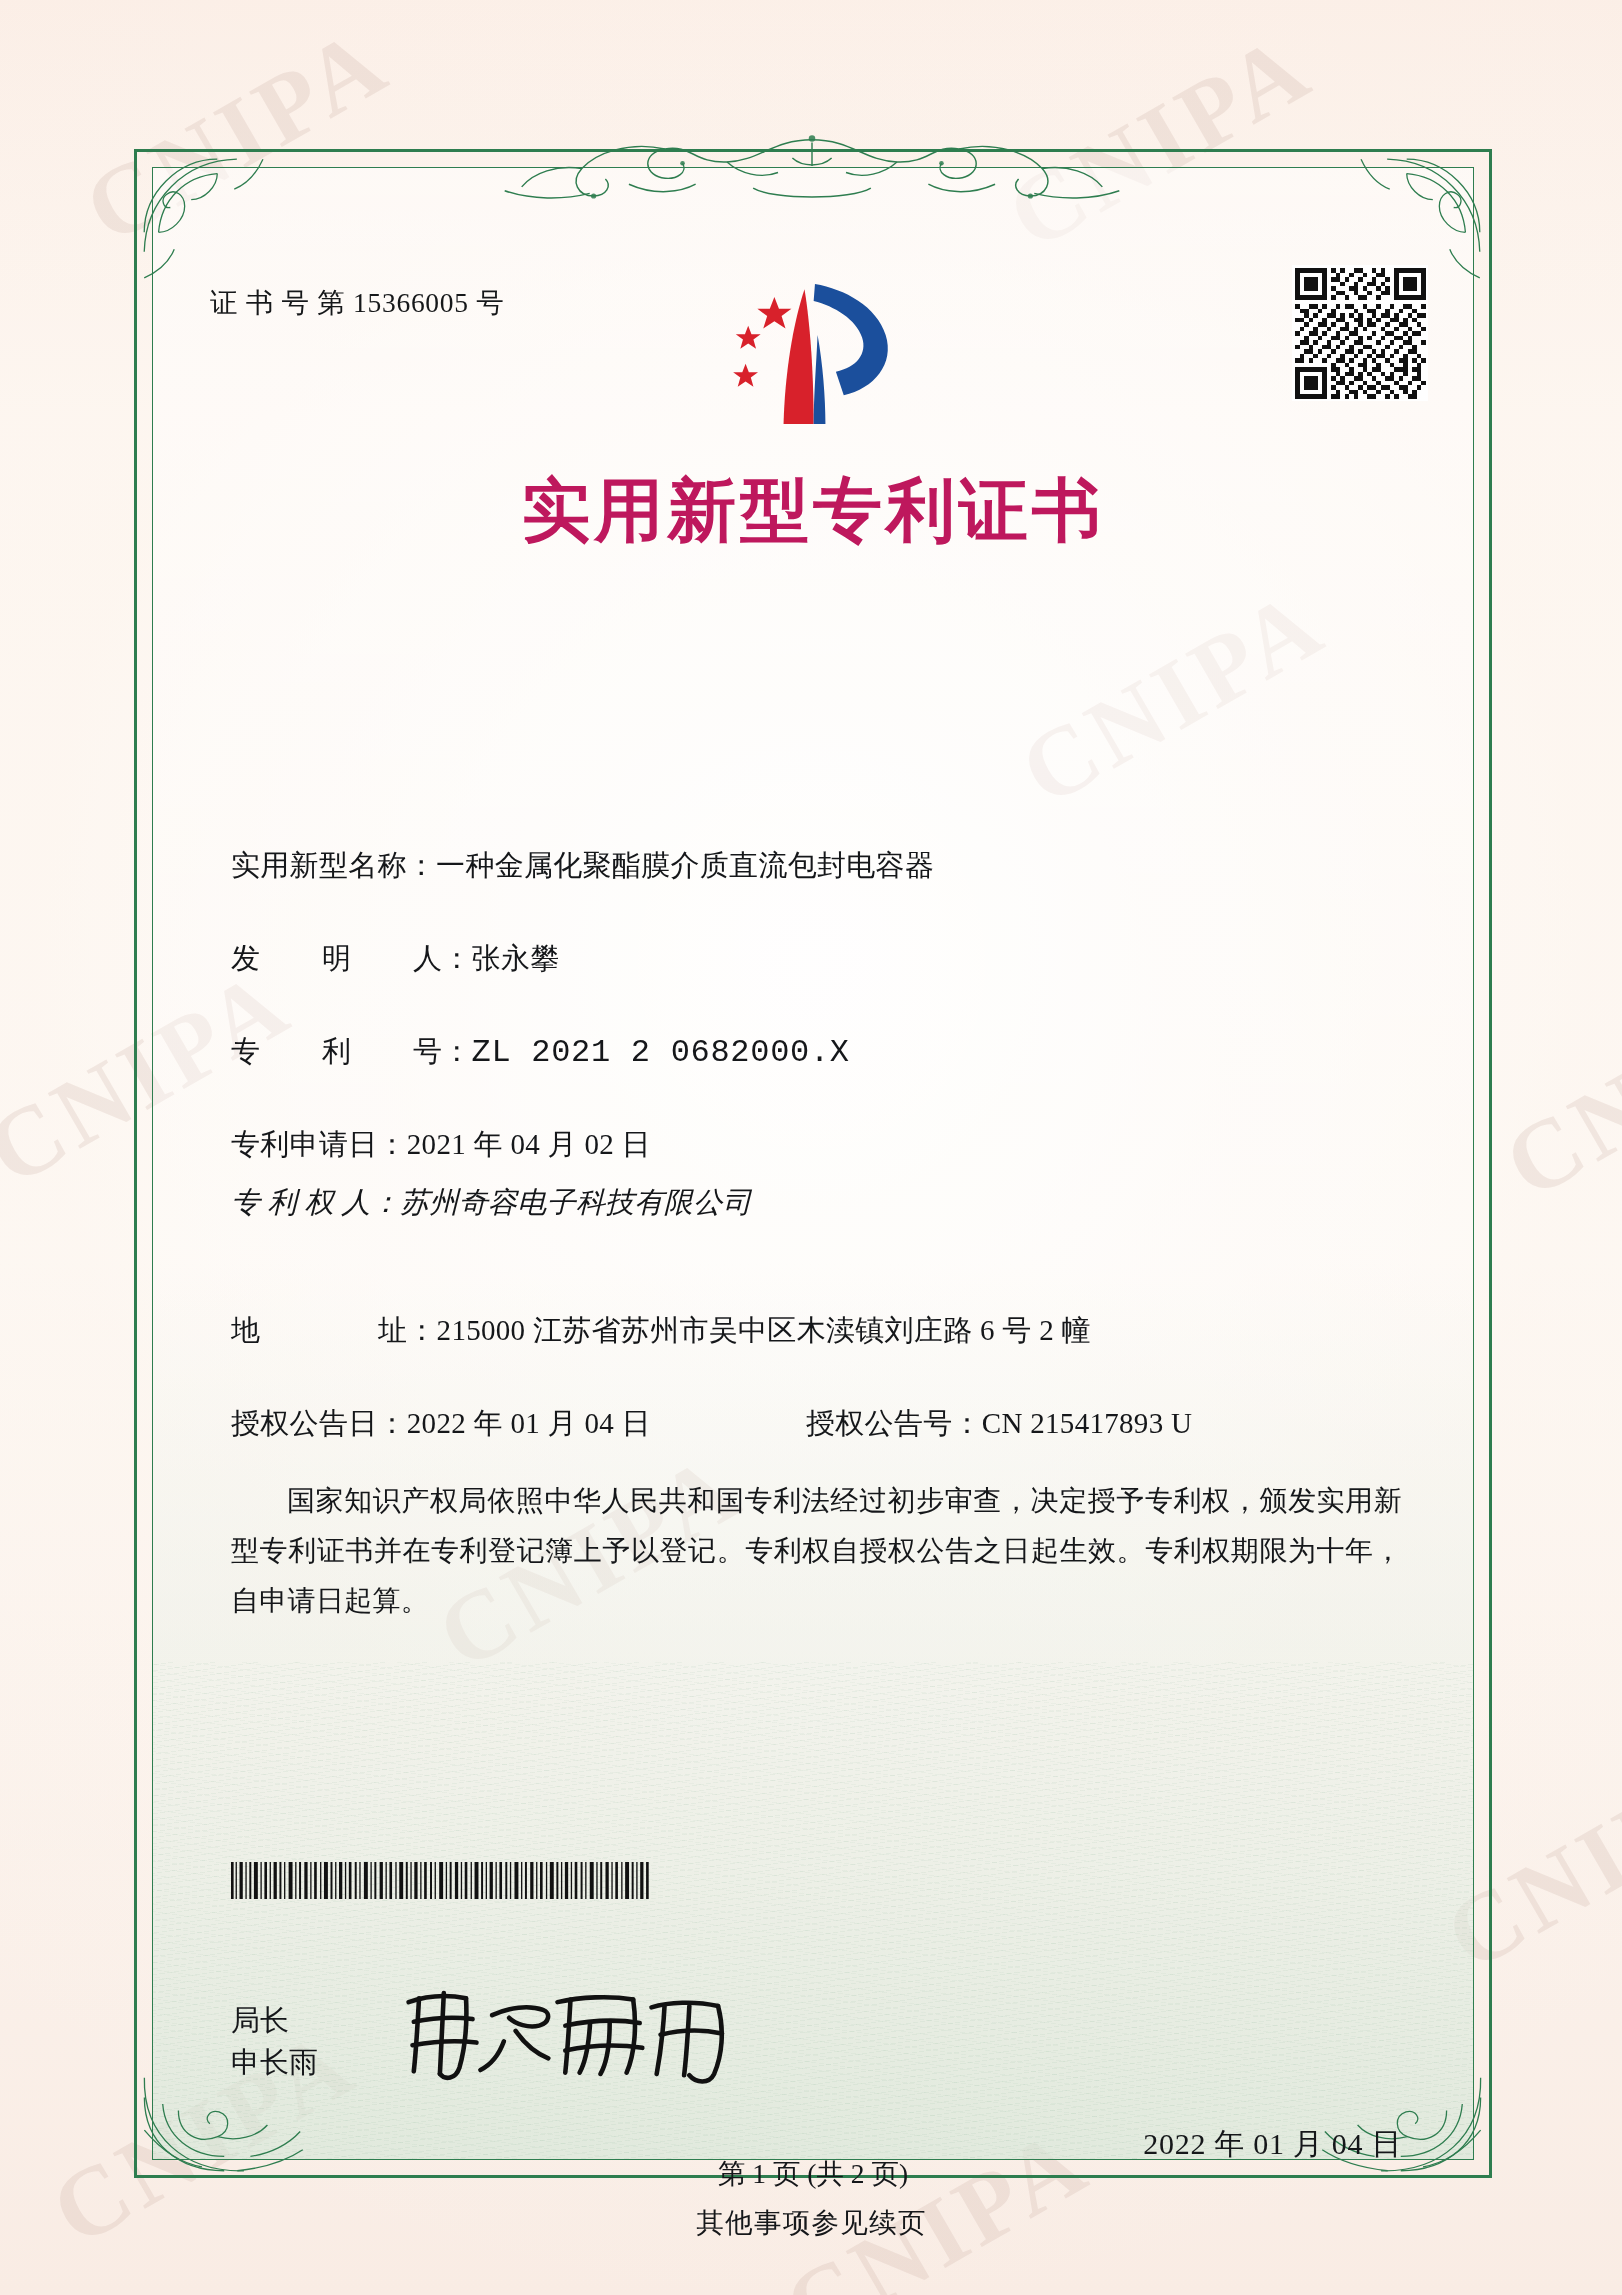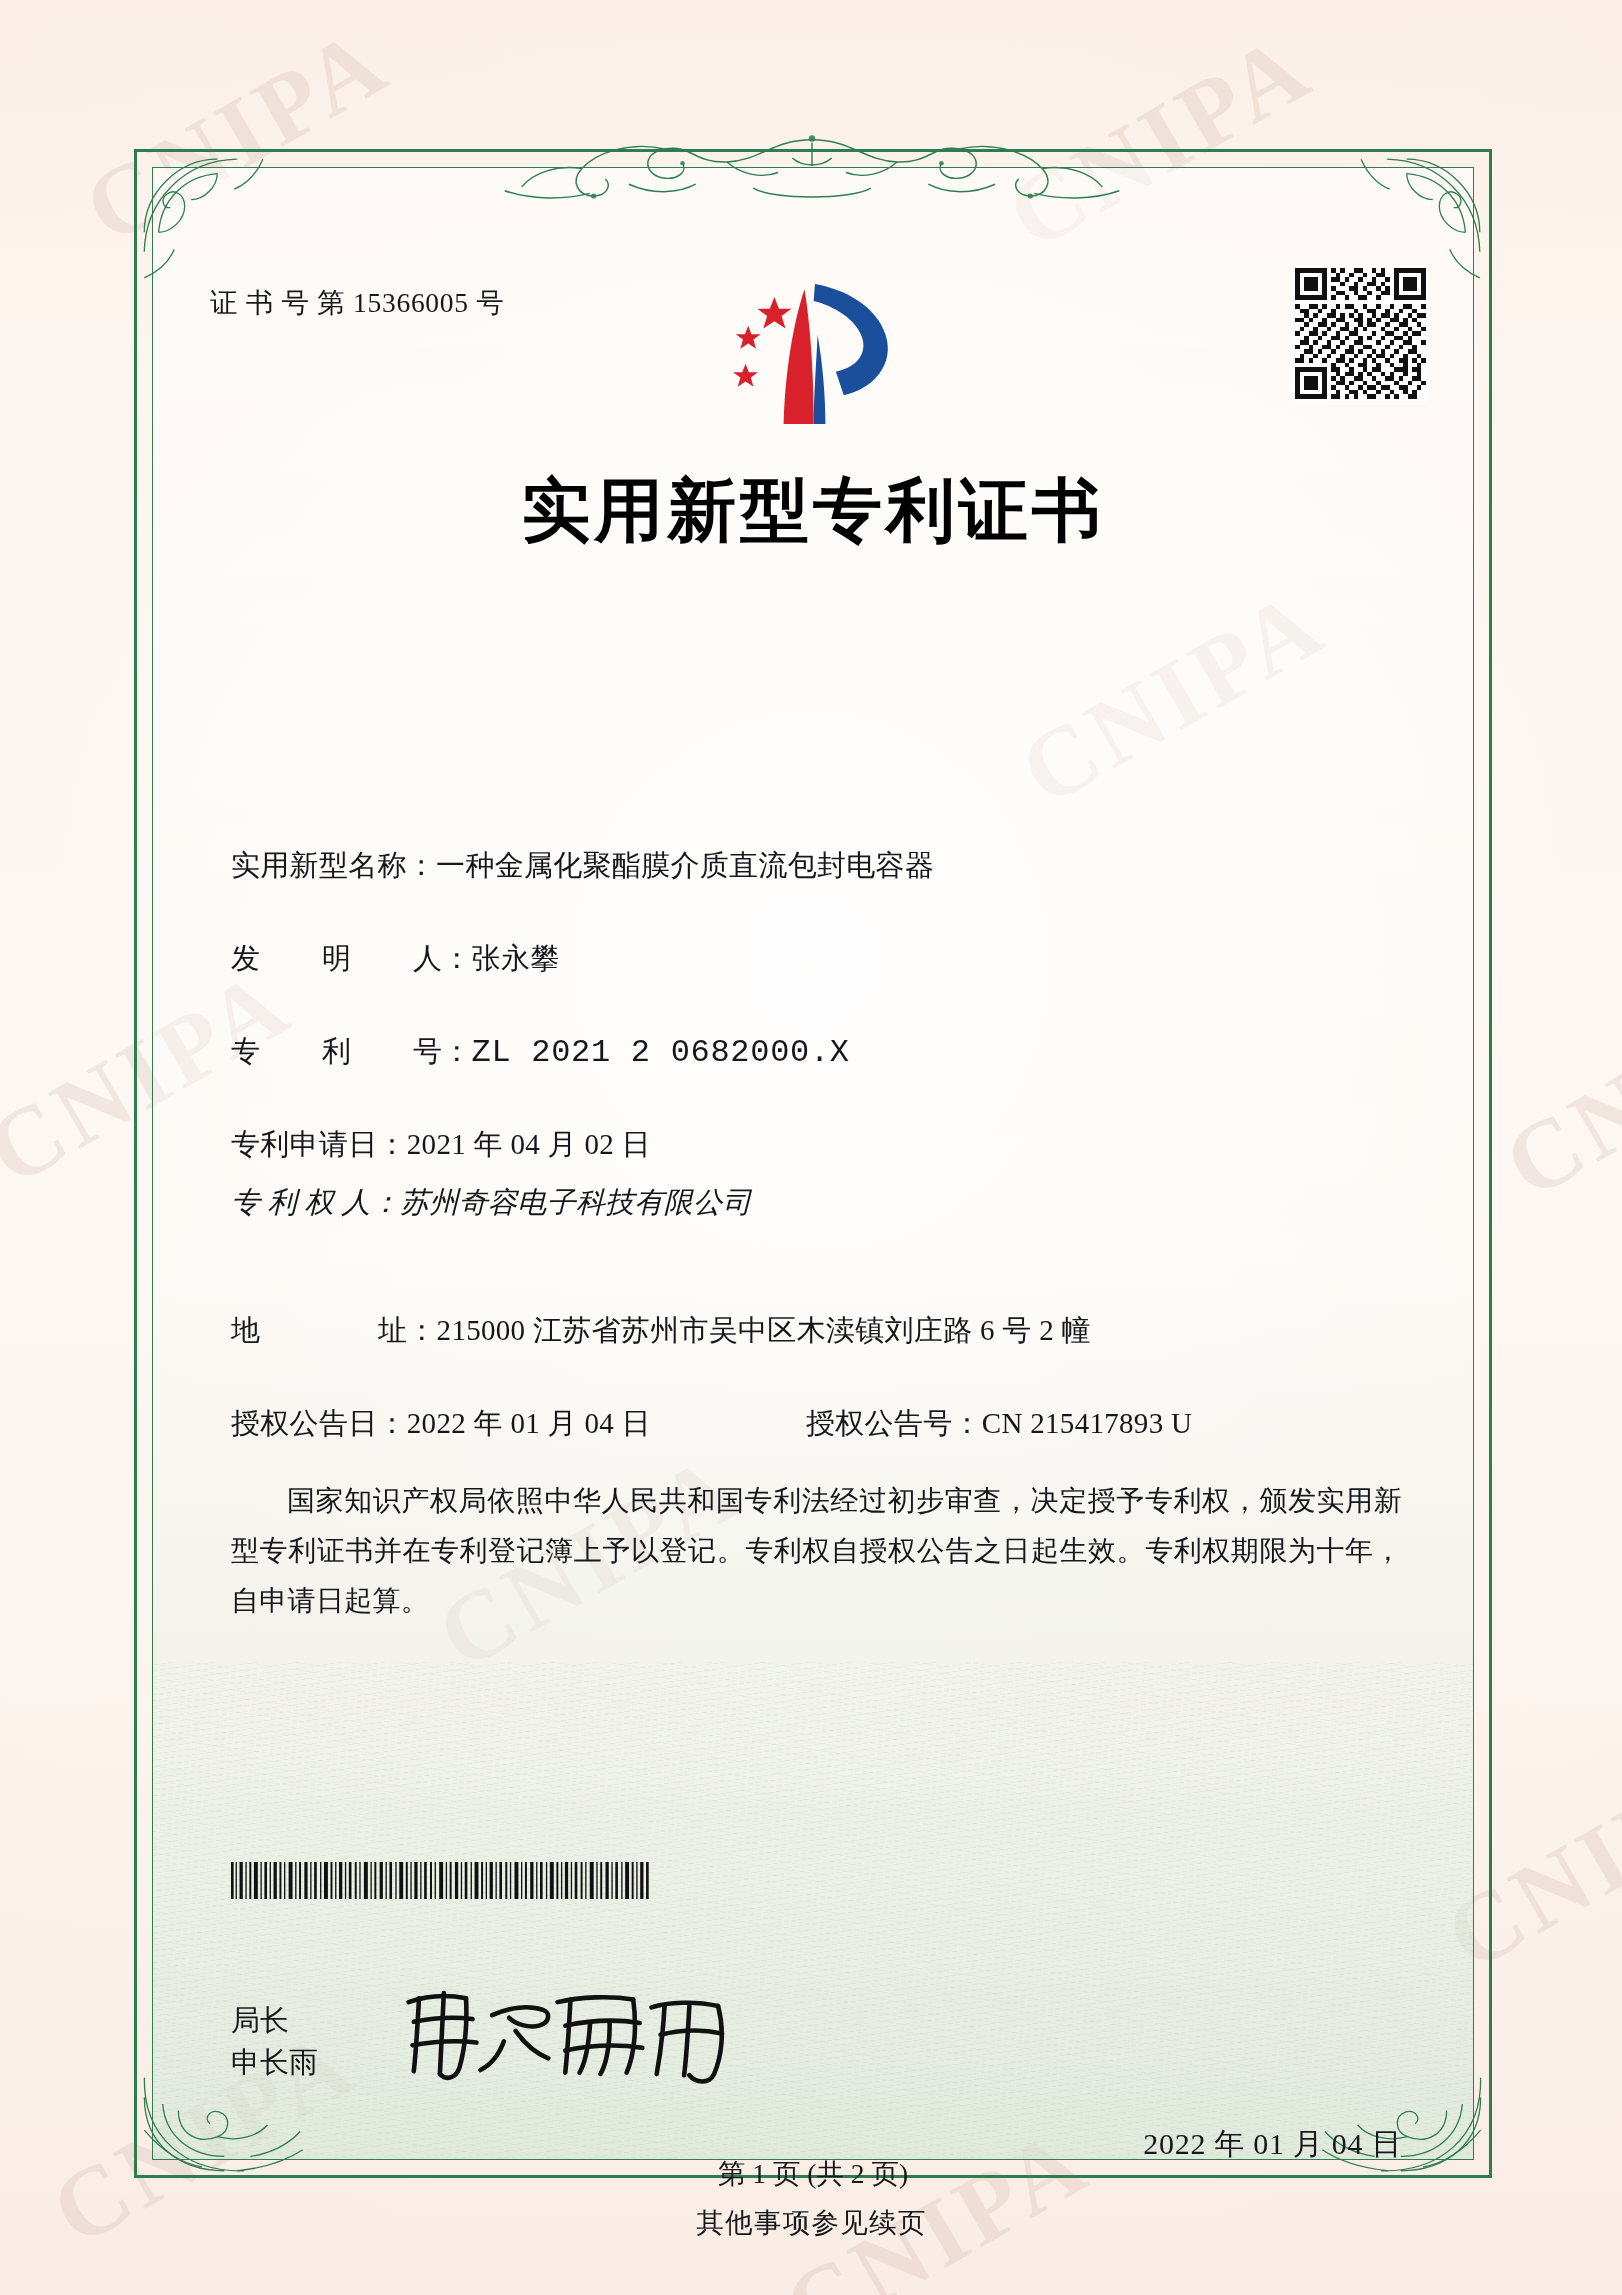--- a/index.html
+++ b/index.html
@@ -135,21 +135,21 @@
 
   #doc-title {
     position: absolute;
     left: 0;
     right: 0;
     top: 298px;
     text-align: center;
     font-size: 69px;
     font-weight: 700;
     letter-spacing: 3.9px;
-    color: #000000;
+    color: #be185d;
     font-family: "DejaVu Serif", "Liberation Serif", serif;
   }
 
   .field {
     position: absolute;
     left: 79px;
     font-size: 29px;
     color: #15171a;
     white-space: nowrap;
     letter-spacing: 0.3px;

